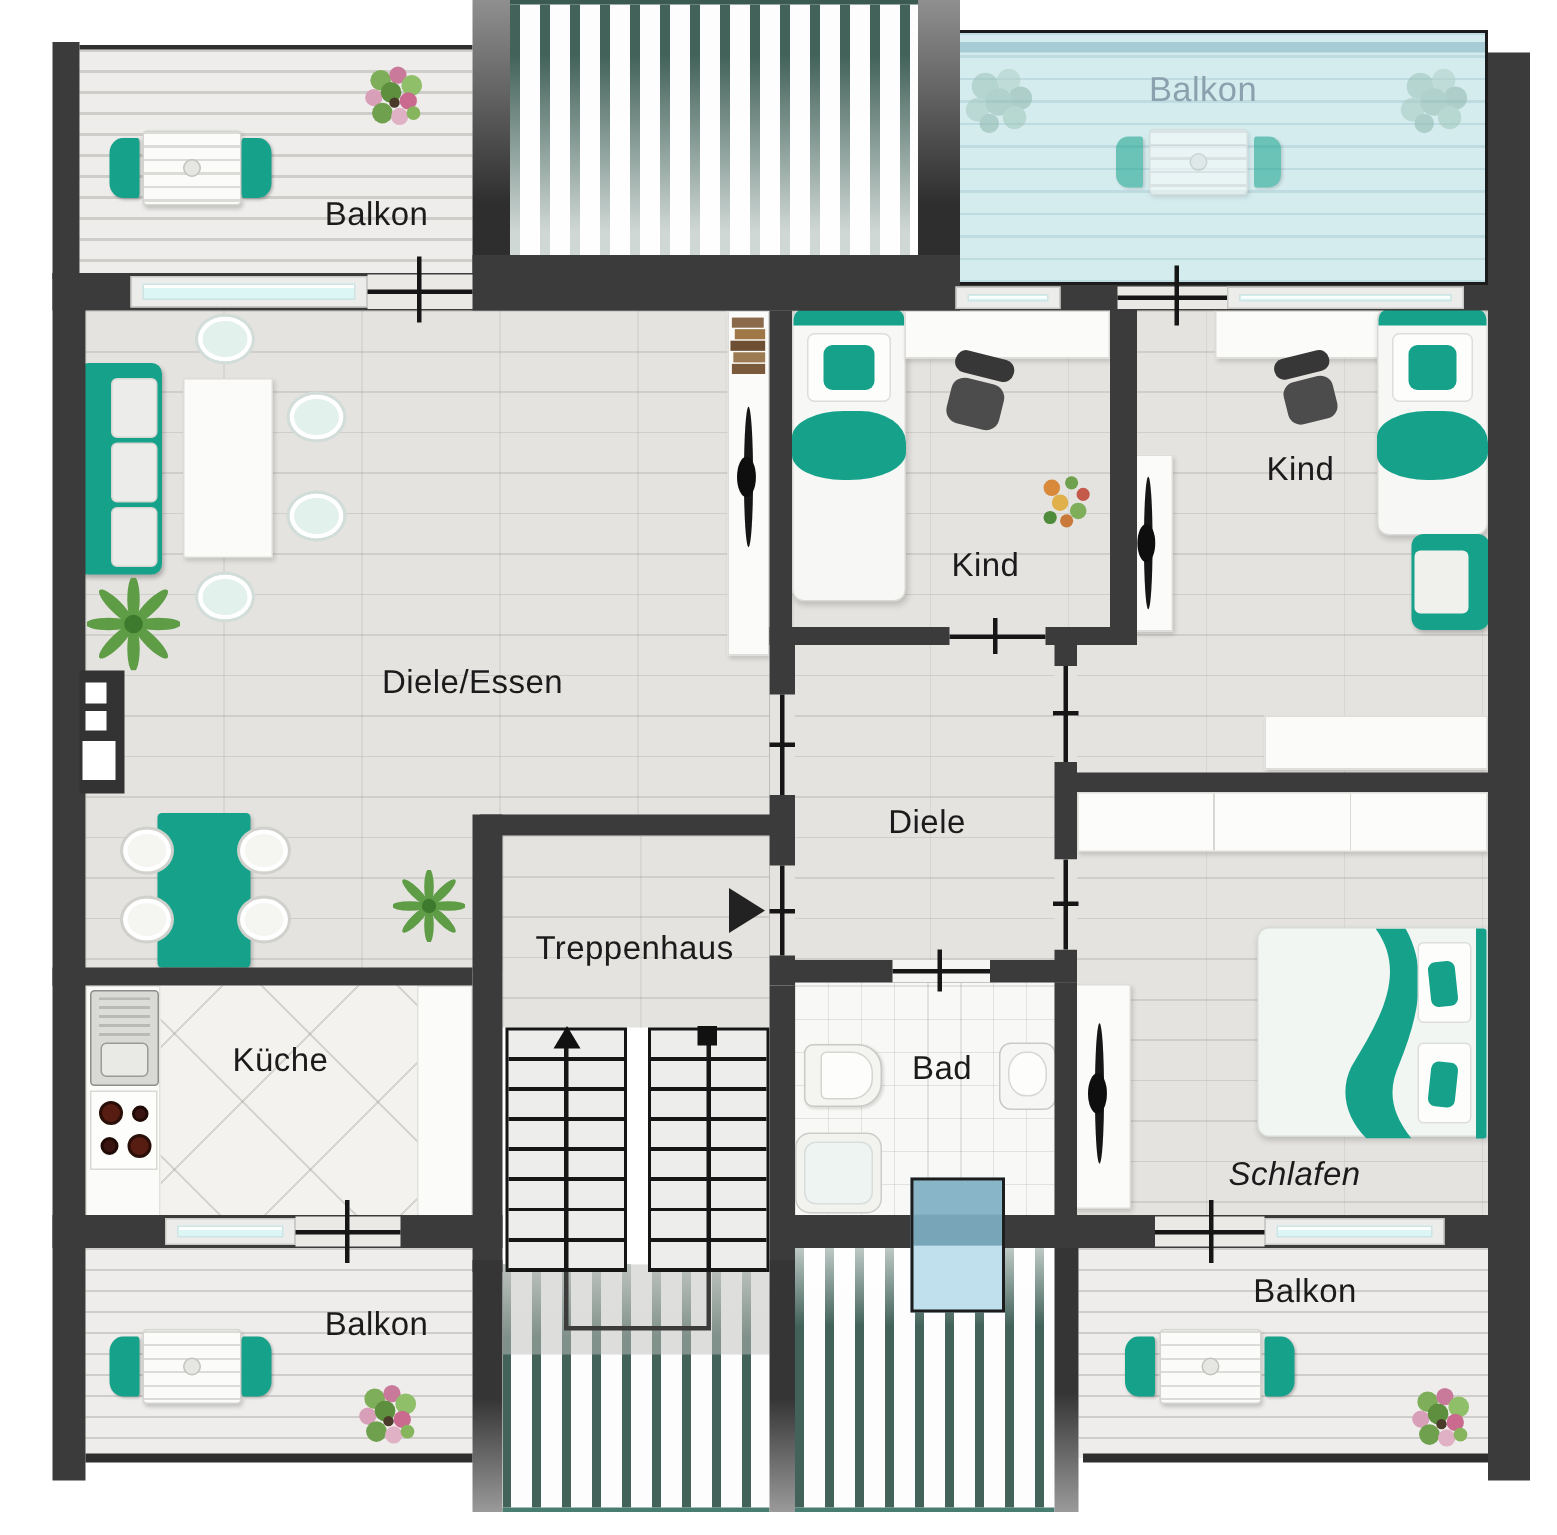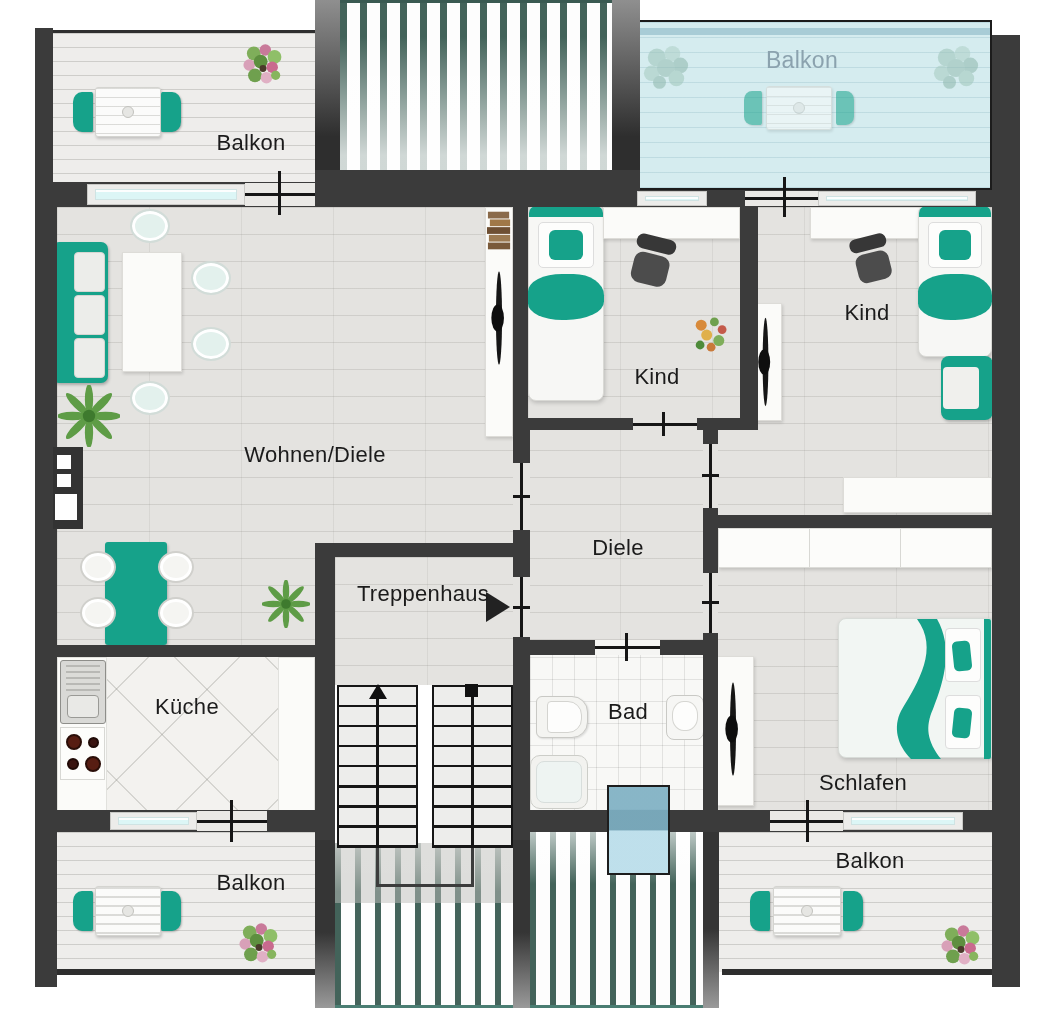--- a/index.html
+++ b/index.html
@@ -438,24 +438,24 @@
 
   <div class="entry-arrow" style="left:486px;top:592px;"></div>
 
   <div class="skylight" style="left:607px;top:785px;width:63px;height:90px;"></div>
 
   <div class="railing" style="left:57px;top:969px;width:258px;height:6px;"></div>
   <div class="railing" style="left:722px;top:969px;width:270px;height:6px;"></div>
 
   <div class="room-label" style="left:251px;top:143px;">Balkon</div>
   <div class="room-label faded" style="left:802px;top:60px;">Balkon</div>
-  <div class="room-label" style="left:315px;top:455px;">Wohnen/Diele</div>
+  <div class="room-label" style="left:315px;top:455px;">Diele/Essen</div>
   <div class="room-label" style="left:657px;top:377px;">Kind</div>
   <div class="room-label" style="left:867px;top:313px;">Kind</div>
   <div class="room-label" style="left:618px;top:548px;">Diele</div>
-  <div class="room-label" style="left:423px;top:594px;">Treppenhaus</div>
+  <div class="room-label" style="left:423px;top:632px;">Treppenhaus</div>
   <div class="room-label" style="left:187px;top:707px;">Küche</div>
   <div class="room-label" style="left:628px;top:712px;">Bad</div>
-  <div class="room-label" style="left:863px;top:783px;">Schlafen</div>
+  <div class="room-label" style="left:863px;top:783px;font-style:italic;">Schlafen</div>
   <div class="room-label" style="left:251px;top:883px;">Balkon</div>
   <div class="room-label" style="left:870px;top:861px;">Balkon</div>
 
 </div>
 
 </body></html>

